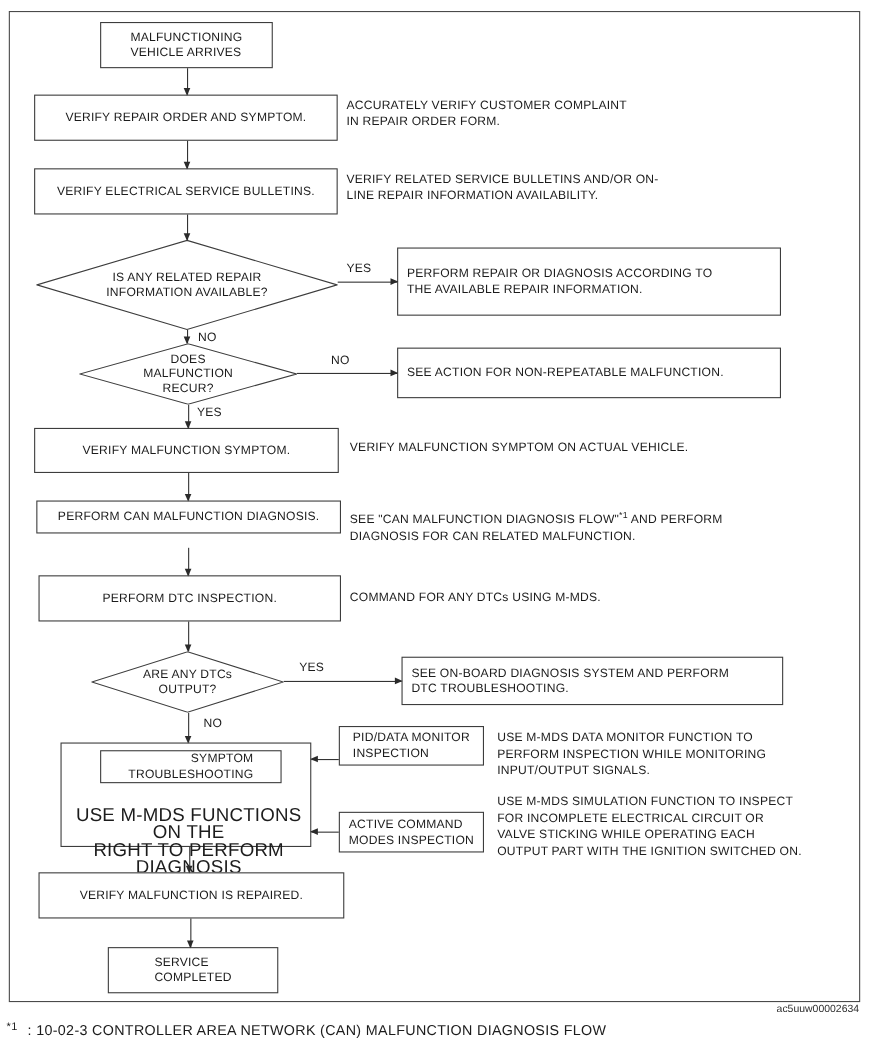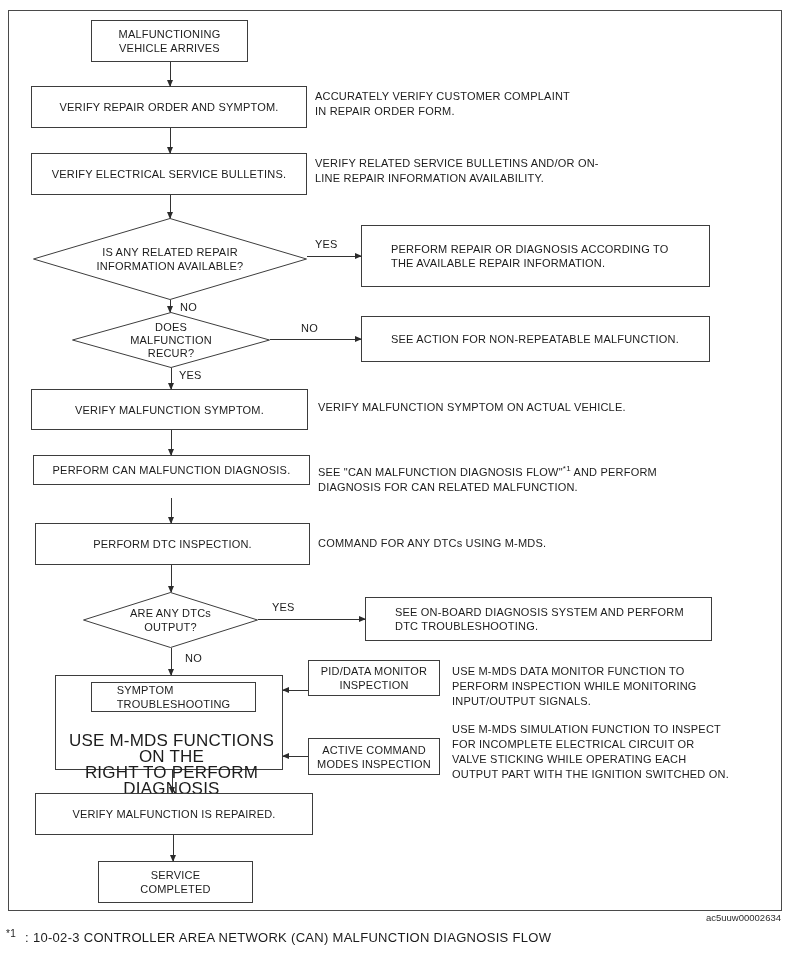--- a/index.html
+++ b/index.html
@@ -4,42 +4,42 @@
 <style>
   html,body{margin:0;padding:0;background:#ffffff;}
   .stage{
     position:relative;width:793px;height:964px;background:#ffffff;overflow:hidden;
     font-family:"Liberation Sans","DejaVu Sans",sans-serif;color:#1c1c1c;
     letter-spacing:0.2px;
   }
   .frame{position:absolute;left:8px;top:10px;width:774px;height:901px;border:1.5px solid #4a4a4a;box-sizing:border-box;}
   .box{
     position:absolute;border:1px solid #3d3d3d;background:#fff;box-sizing:border-box;
-    display:flex;align-items:center;justify-content:center;text-align:center;
+    display:flex;align-items:center;justify-content:center;
     font-size:11px;line-height:14px;white-space:pre-line;
   }
-  .box.leftal{justify-content:flex-start;text-align:left;padding-left:29px;padding-right:6px;}
+  .box.leftal{justify-content:flex-start;text-align:left;padding-left:8px;padding-right:6px;}
   .diamond{position:absolute;}
   .diamond svg{position:absolute;left:0;top:0;}
   .dtext{position:absolute;left:0;top:0;right:0;bottom:0;display:flex;align-items:center;justify-content:center;text-align:center;font-size:11px;line-height:14px;white-space:pre-line;}
   .note{position:absolute;font-size:11px;line-height:15px;white-space:pre-line;}
   .lbl{position:absolute;font-size:11px;line-height:12px;}
   .av{position:absolute;width:1px;background:#333;}
   .av::after{content:"";position:absolute;left:-3px;bottom:-1px;width:0;height:0;
     border-left:3.5px solid transparent;border-right:3.5px solid transparent;border-top:7px solid #2b2b2b;}
   .ahr{position:absolute;height:1px;background:#333;}
   .ahr::after{content:"";position:absolute;right:-1px;top:-3px;width:0;height:0;
     border-top:3.5px solid transparent;border-bottom:3.5px solid transparent;border-left:7px solid #2b2b2b;}
   .ahl{position:absolute;height:1px;background:#333;}
   .ahl::before{content:"";position:absolute;left:-1px;top:-3px;width:0;height:0;
     border-top:3.5px solid transparent;border-bottom:3.5px solid transparent;border-right:7px solid #2b2b2b;}
   .bigbox{position:absolute;border:1px solid #3d3d3d;background:#fff;box-sizing:border-box;}
   .inner-title{
     position:absolute;left:35px;top:6px;width:165px;height:30px;border:1px solid #3d3d3d;box-sizing:border-box;
-    display:flex;align-items:center;justify-content:center;text-align:left;font-size:11px;line-height:14px;white-space:pre-line;
+    display:flex;align-items:center;justify-content:center;text-align:right;font-size:11px;line-height:14px;white-space:pre-line;
   }
   .symptom-body{position:absolute;left:8px;top:41px;width:215px;font-size:17px;line-height:16px;white-space:pre-line;text-align:center;margin-top:16px;}
   .footnote{position:absolute;left:6px;top:928px;font-size:13px;letter-spacing:0.3px;}
   .footnote .sup{font-size:10px;vertical-align:super;margin-right:9px;}
   .watermark{position:absolute;right:12px;top:912px;font-size:9.5px;color:#2e2e2e;letter-spacing:0;}
 </style>
 </head>
 <body>
 
 <div class="stage">

